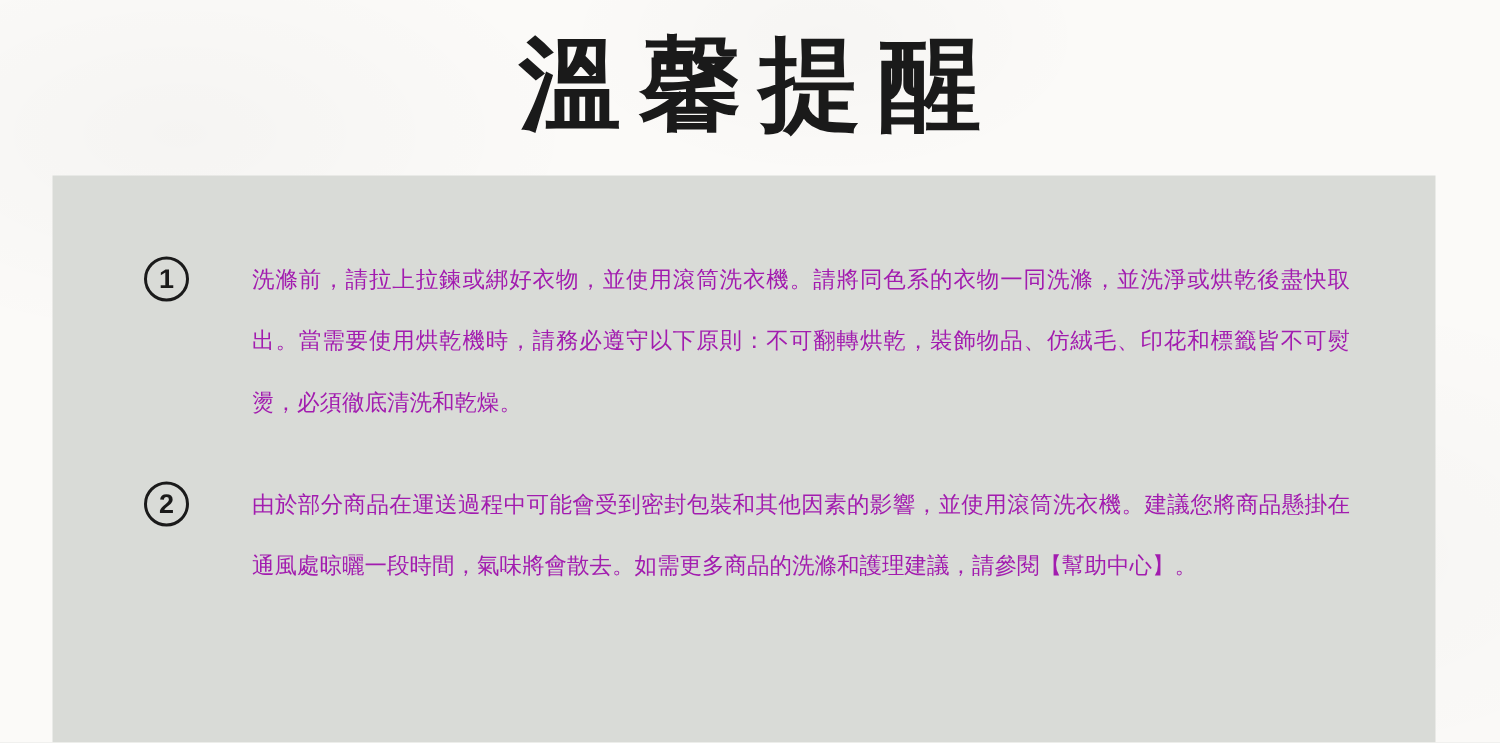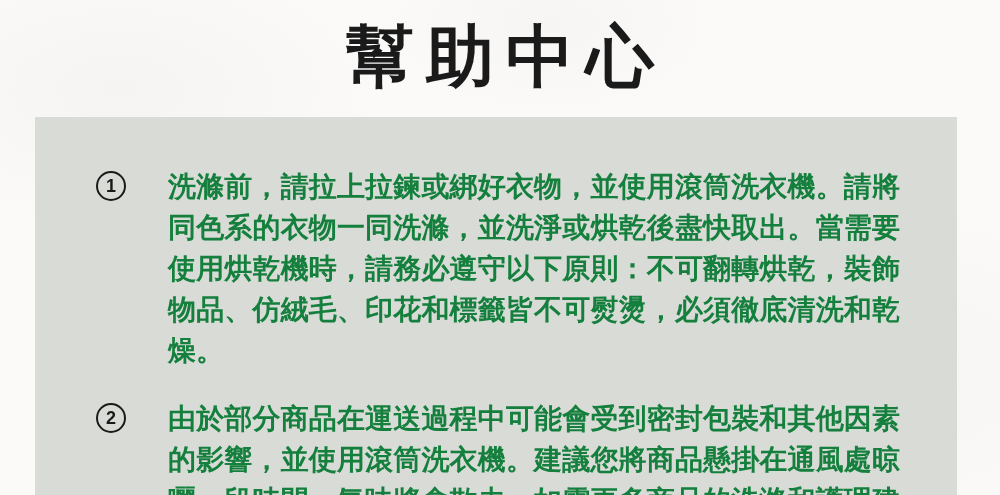--- a/index.html
+++ b/index.html
@@ -61,34 +61,34 @@
     align-items: center;
     justify-content: center;
     font-size: 18px;
     font-weight: 700;
     color: #1a1a1a;
   }
   .notice-text {
     flex: 0 0 auto;
     width: 732px;
     margin: 0;
-    font-size: 28px;
+    font-size: 15px;
     line-height: 41px;
-    font-weight: 700;
-    color: #15803d;
+    font-weight: 400;
+    color: #a21caf;
     text-align: justify;
     text-justify: inter-ideograph;
   }
 </style>
 </head>
 <body>
 
 <div class="screen">
 
-  <h1 class="page-title">幫助中心</h1>
+  <h1 class="page-title">溫馨提醒</h1>
 
   <div class="notice-panel">
 
     <div class="notice-item">
       <span class="notice-number-badge">1</span>
       <p class="notice-text">洗滌前，請拉上拉鍊或綁好衣物，並使用滾筒洗衣機。請將同色系的衣物一同洗滌，並洗淨或烘乾後盡快取出。當需要使用烘乾機時，請務必遵守以下原則：不可翻轉烘乾，裝飾物品、仿絨毛、印花和標籤皆不可熨燙，必須徹底清洗和乾燥。</p>
     </div>
 
     <div class="notice-item">
       <span class="notice-number-badge">2</span>

